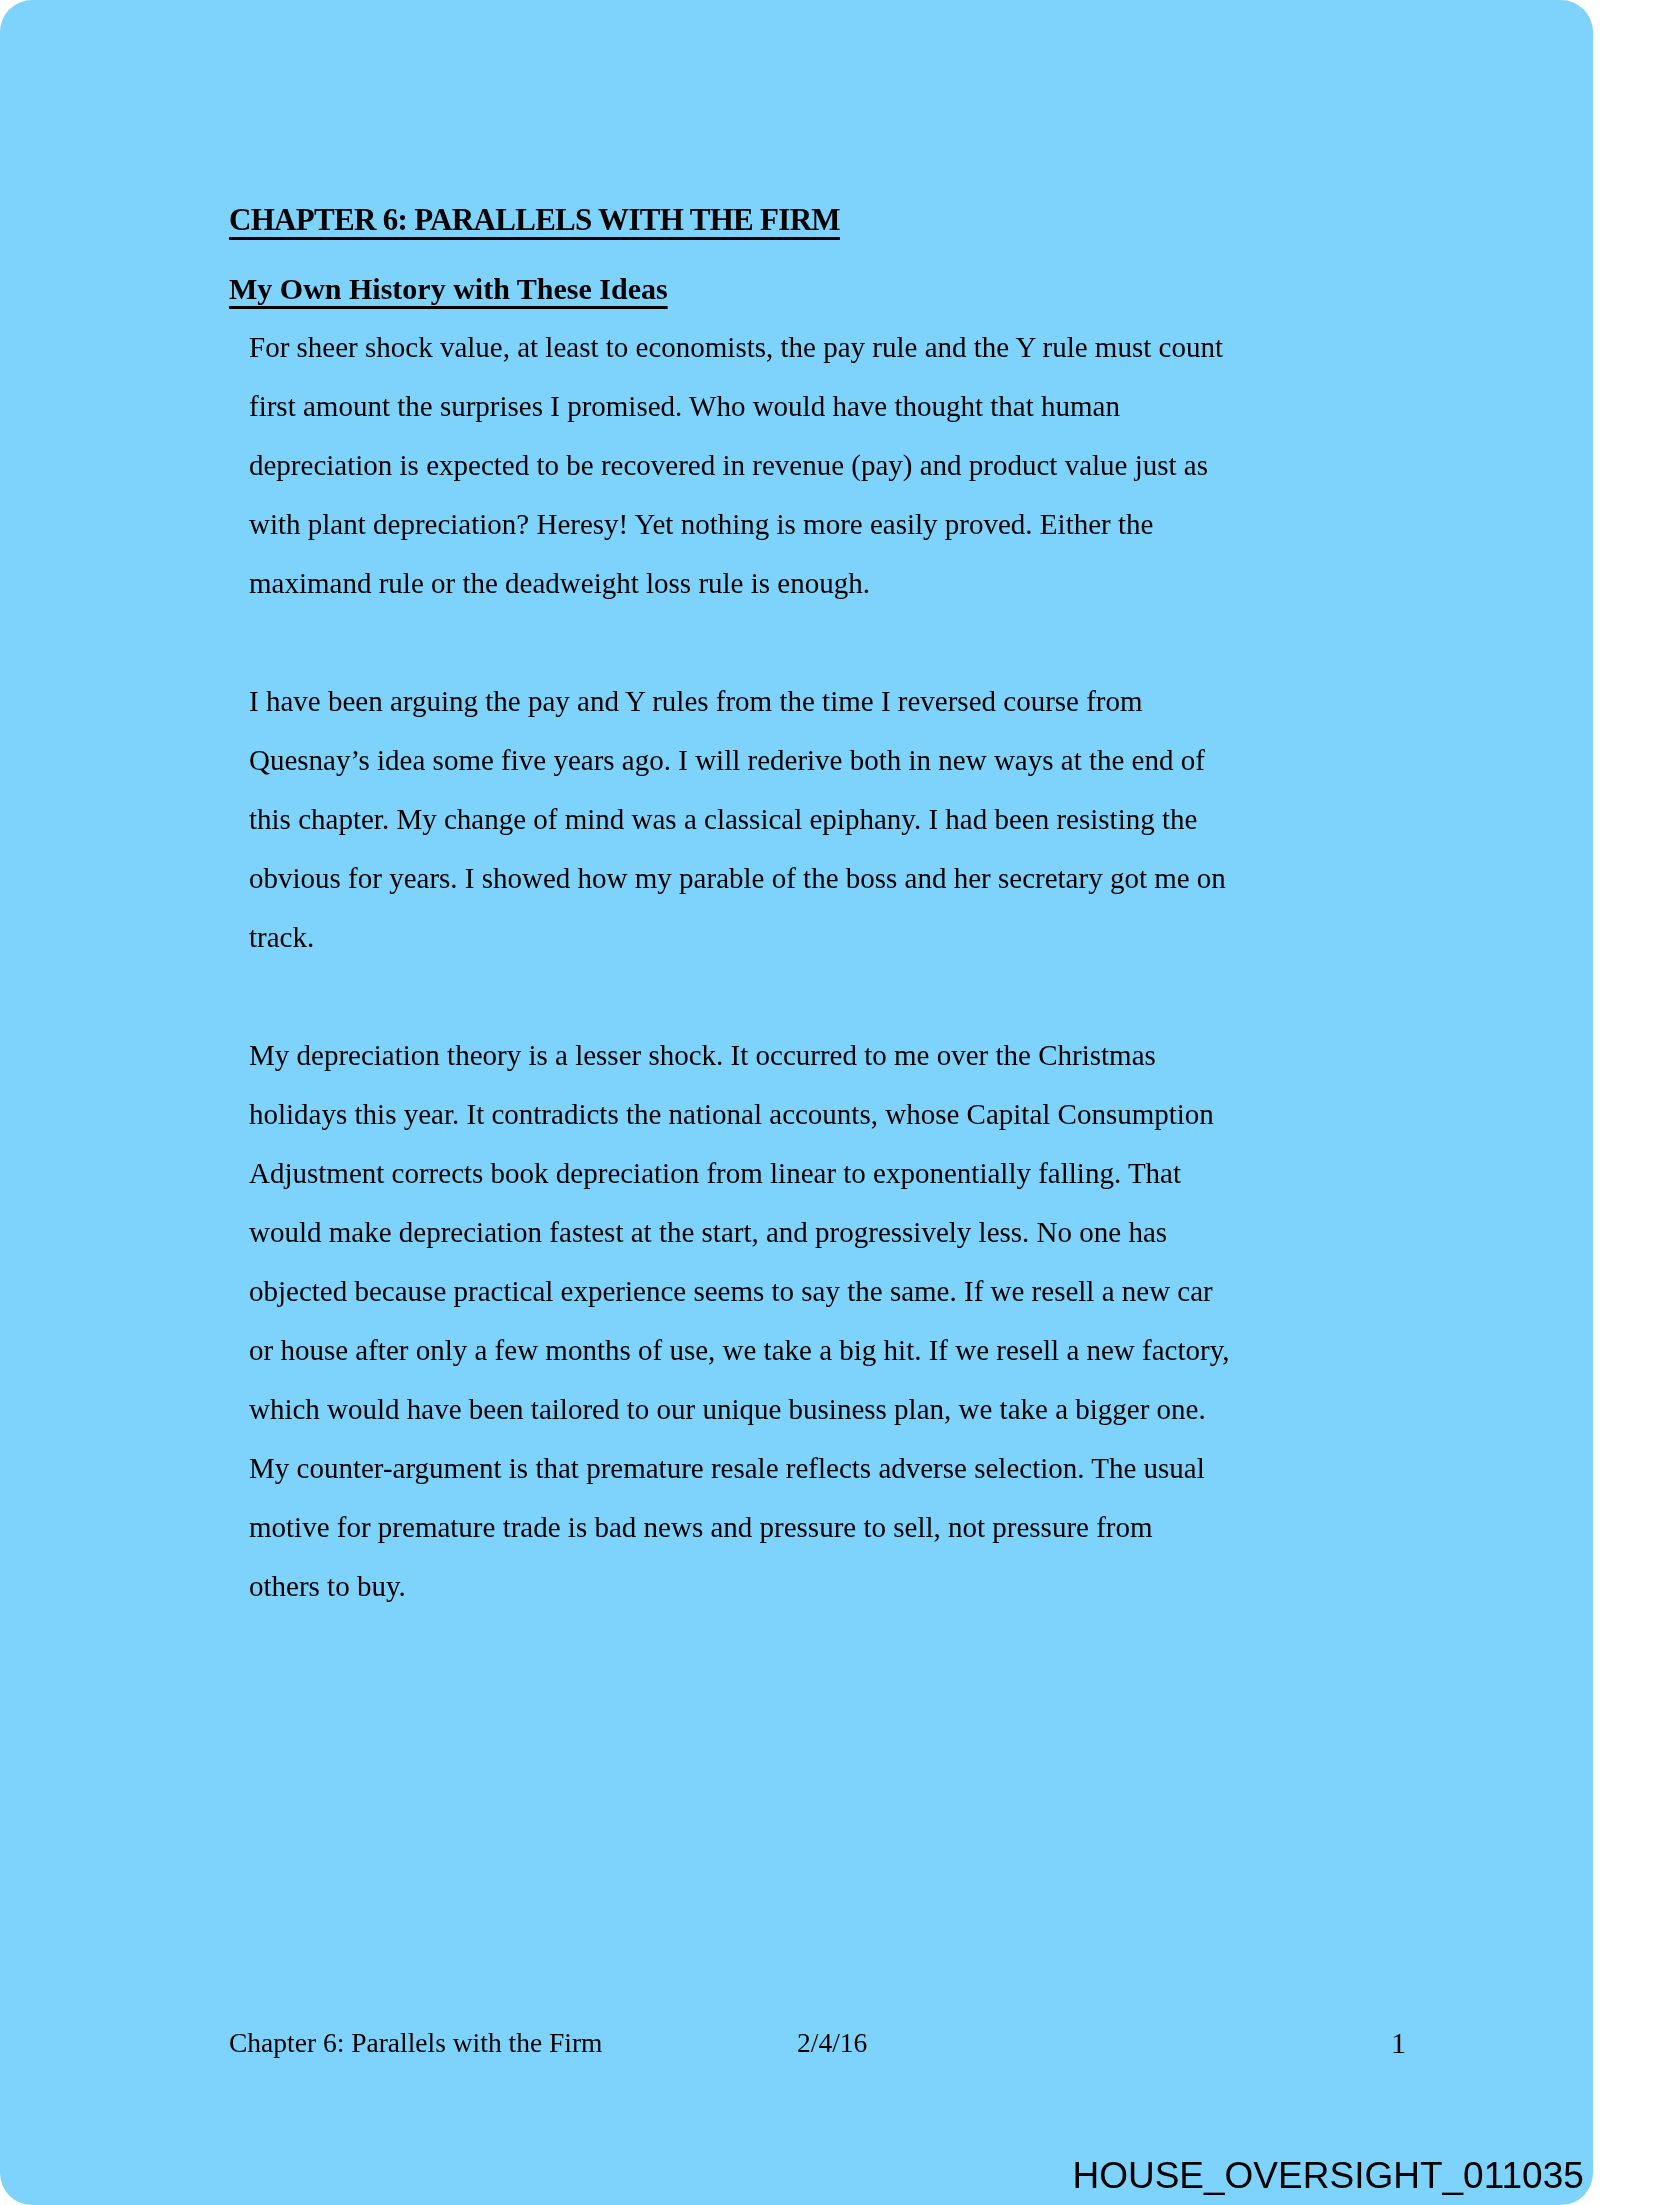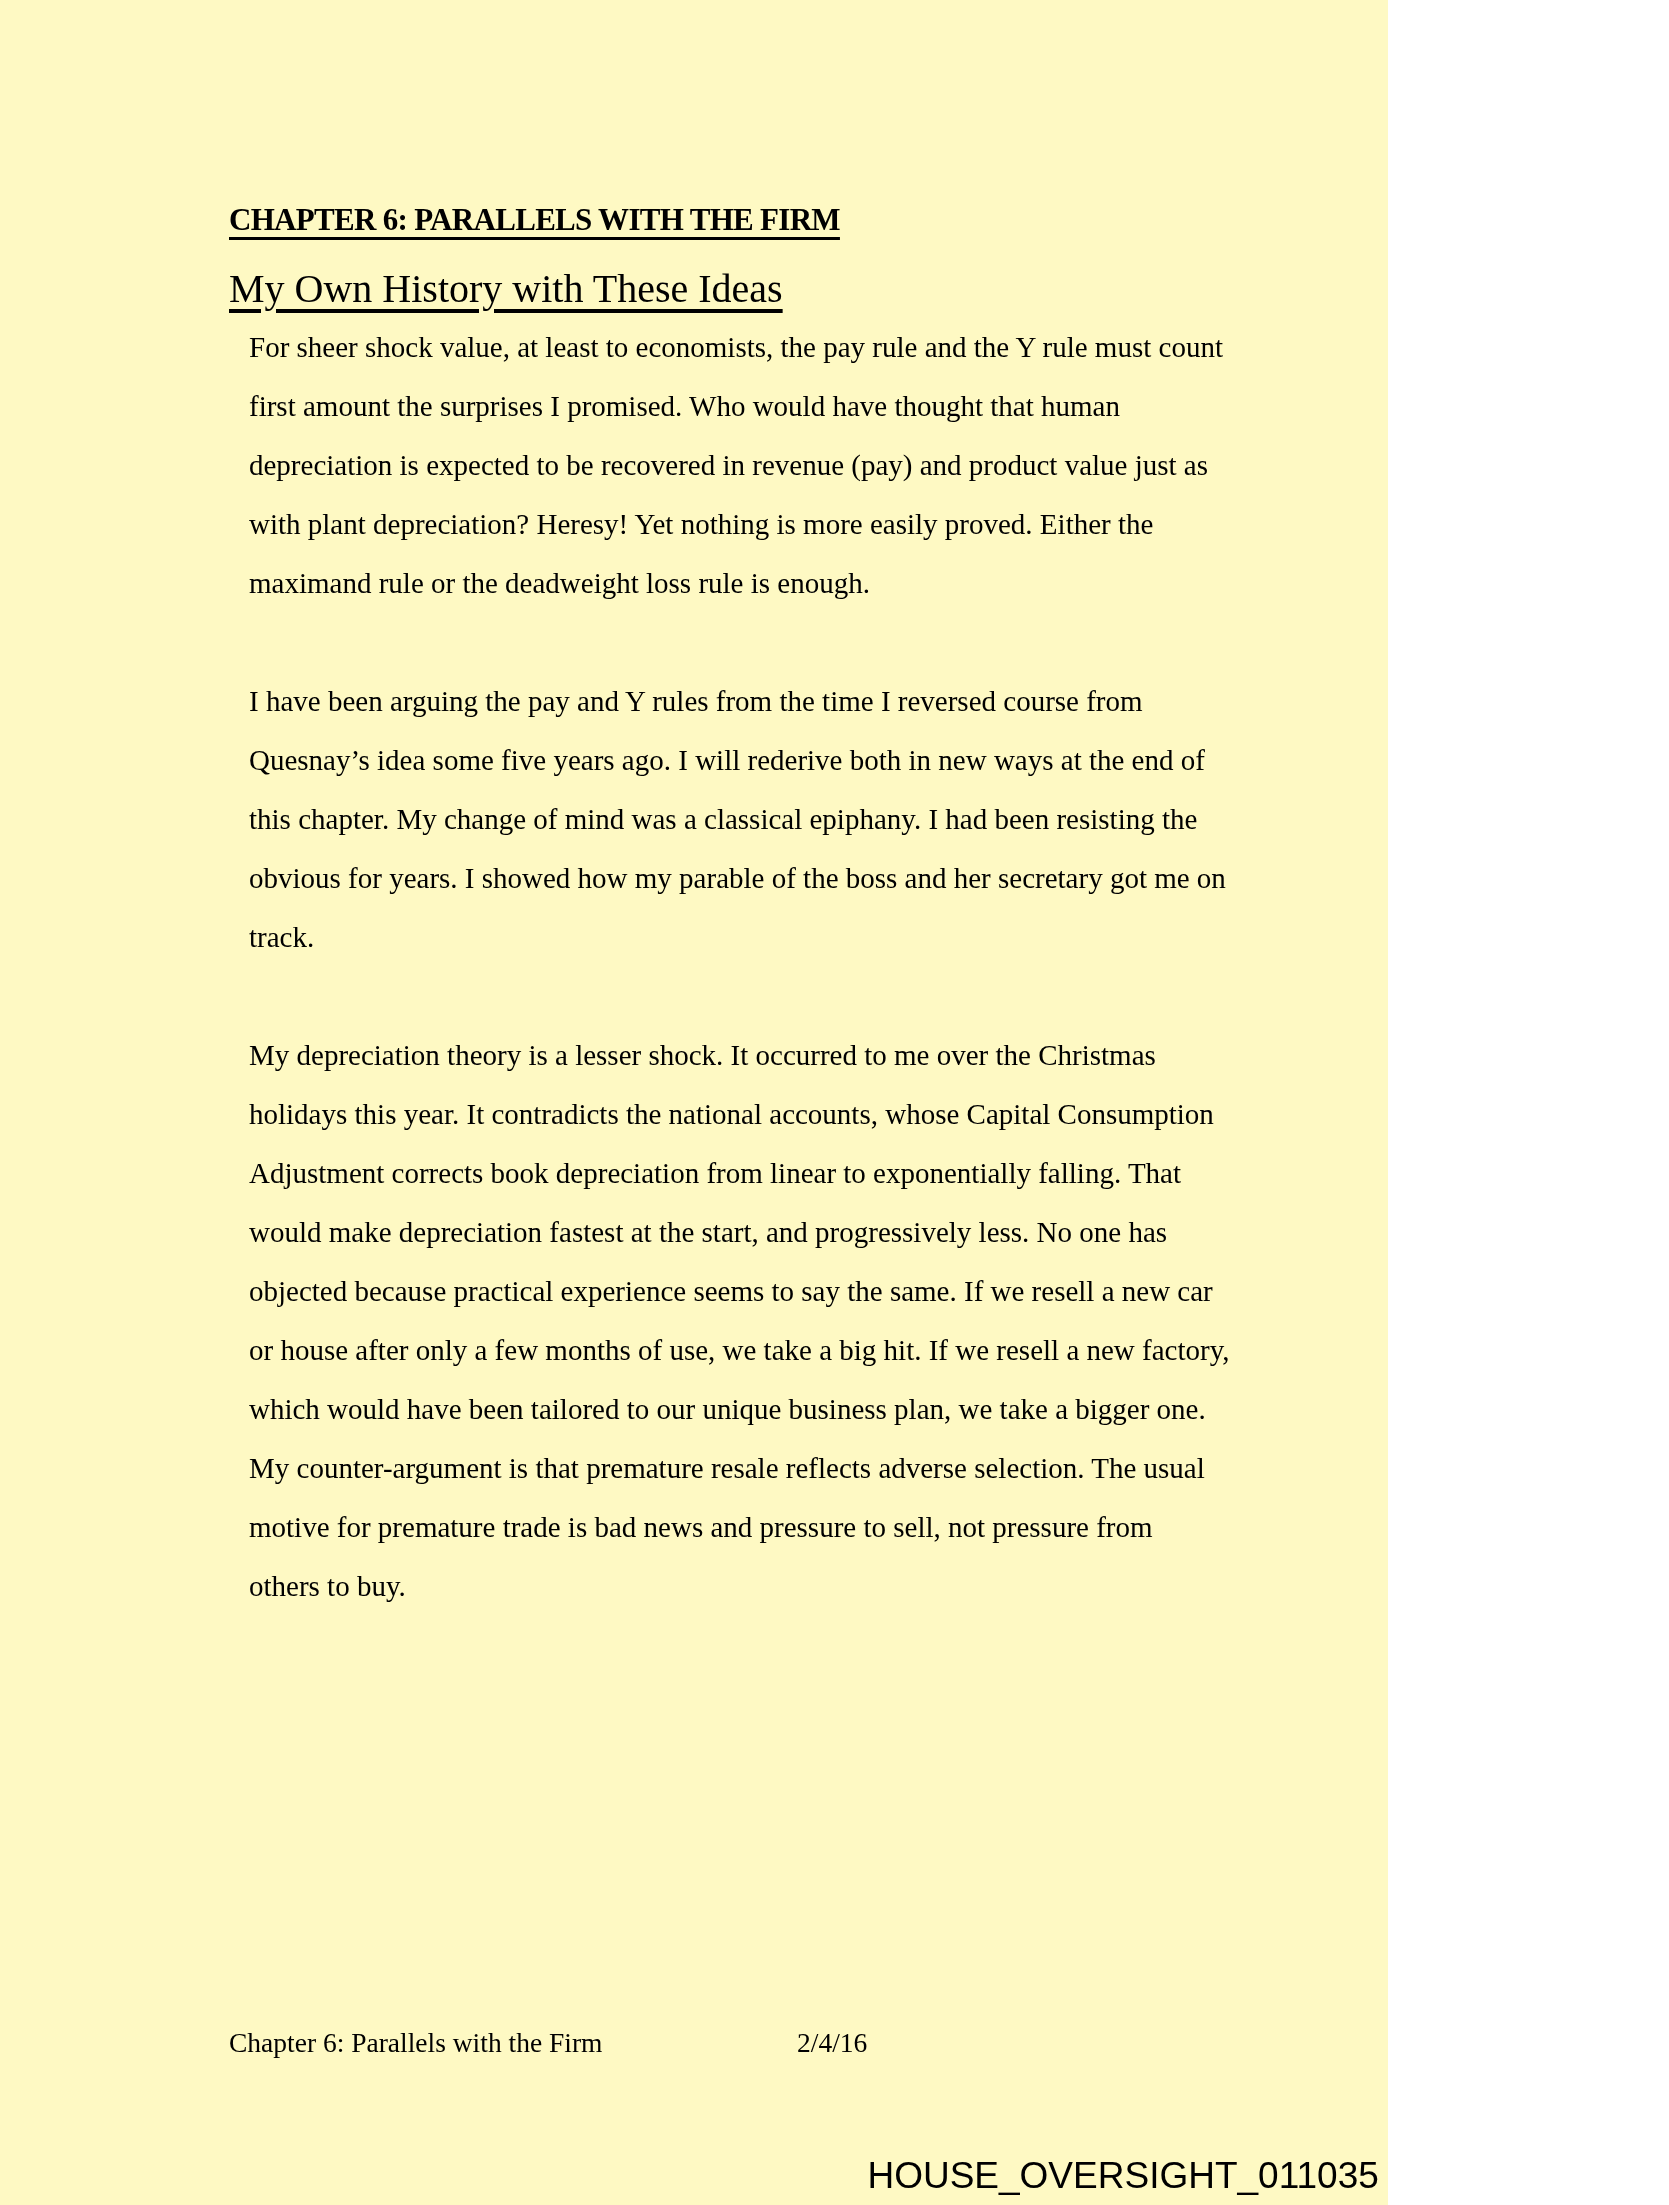--- a/index.html
+++ b/index.html
@@ -2,45 +2,46 @@
 <html style="font-size:10.5px"><head>
 <meta charset="utf-8">
 <style>
   html, body {
     margin: 0;
     padding: 0;
     background: #ffffff;
   }
   .page {
     position: relative;
-    width: 1388px;
+    width: 1593px;
     height: 2205px;
-    background: #fef9c3;
+    background: #7dd3fc;
     color: #000000;
     font-family: "Liberation Serif", serif;
     overflow: hidden;
+    border-radius: 32px;
   }
   .content {
     position: absolute;
     left: 229px;
     top: 190px;
     width: 1237px;
   }
   .chapter-heading {
     font-size: 31px;
     font-weight: bold;
     line-height: 59px;
     margin: 0;
     text-decoration: underline;
     text-underline-offset: 6.5px;
     letter-spacing: -0.7px;
   }
   .section-heading {
-    font-size: 40px;
-    font-weight: normal;
+    font-size: 30px;
+    font-weight: bold;
     line-height: 59px;
     margin: 9.8px 0 0 0;
     text-decoration: underline;
     text-underline-offset: 6.5px;
   }
   .paragraphs {
     margin-top: 0px;
     margin-left: 20px;
   }
   .para {

